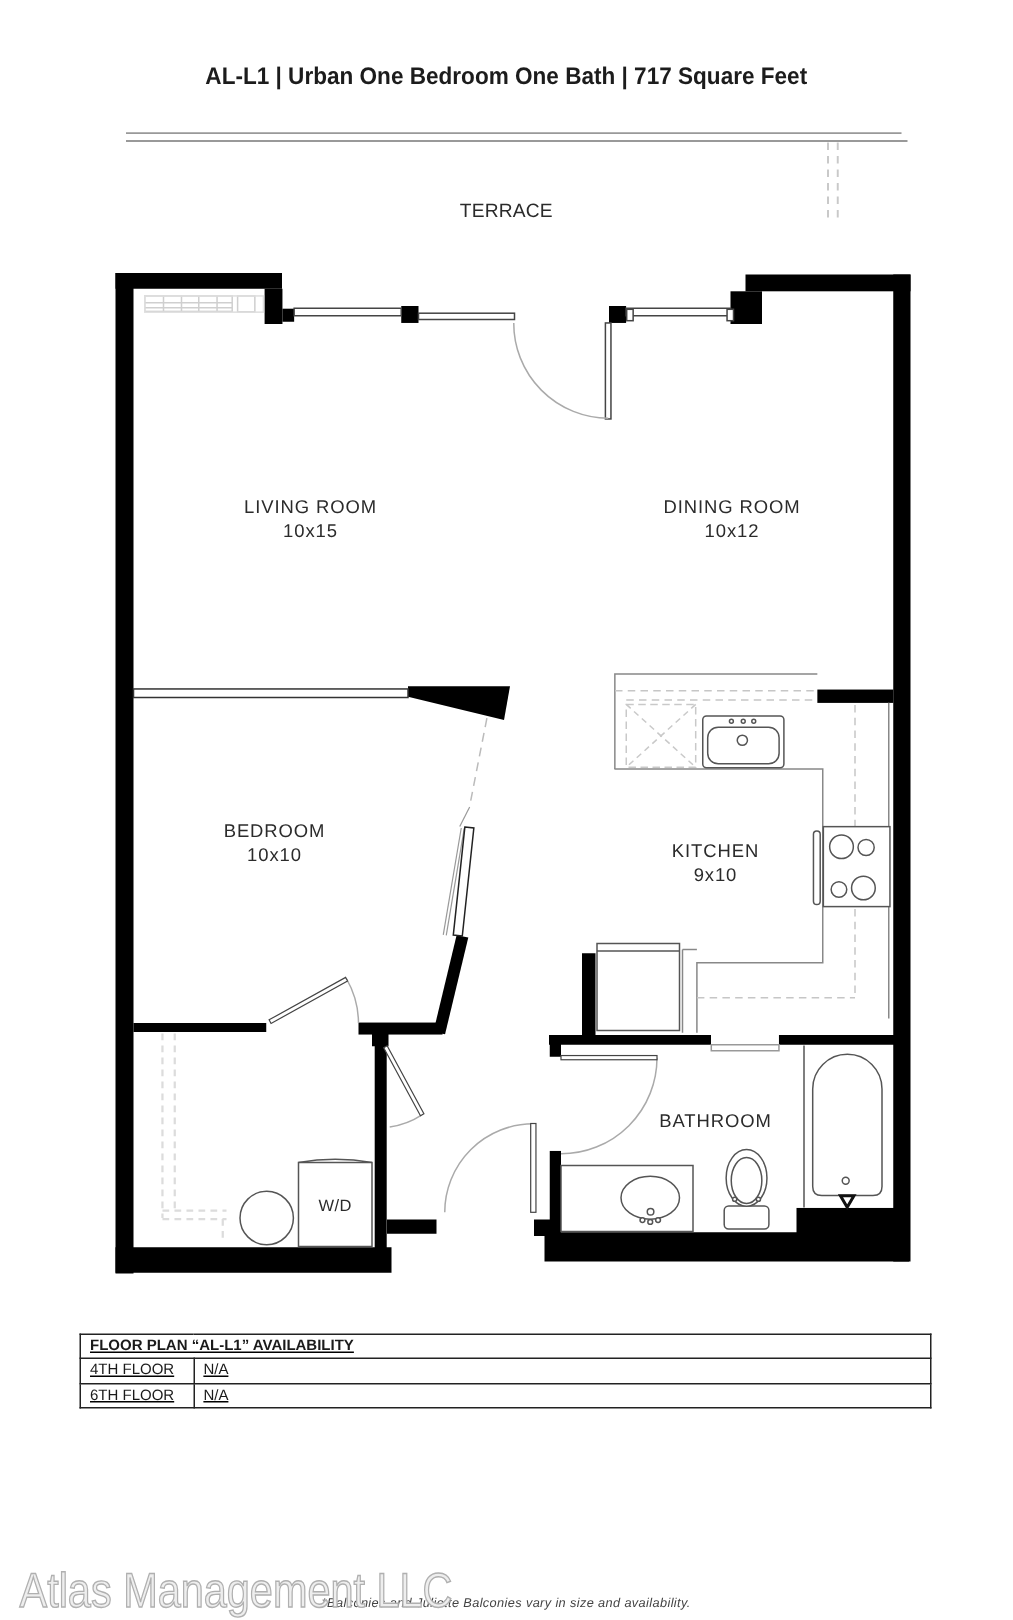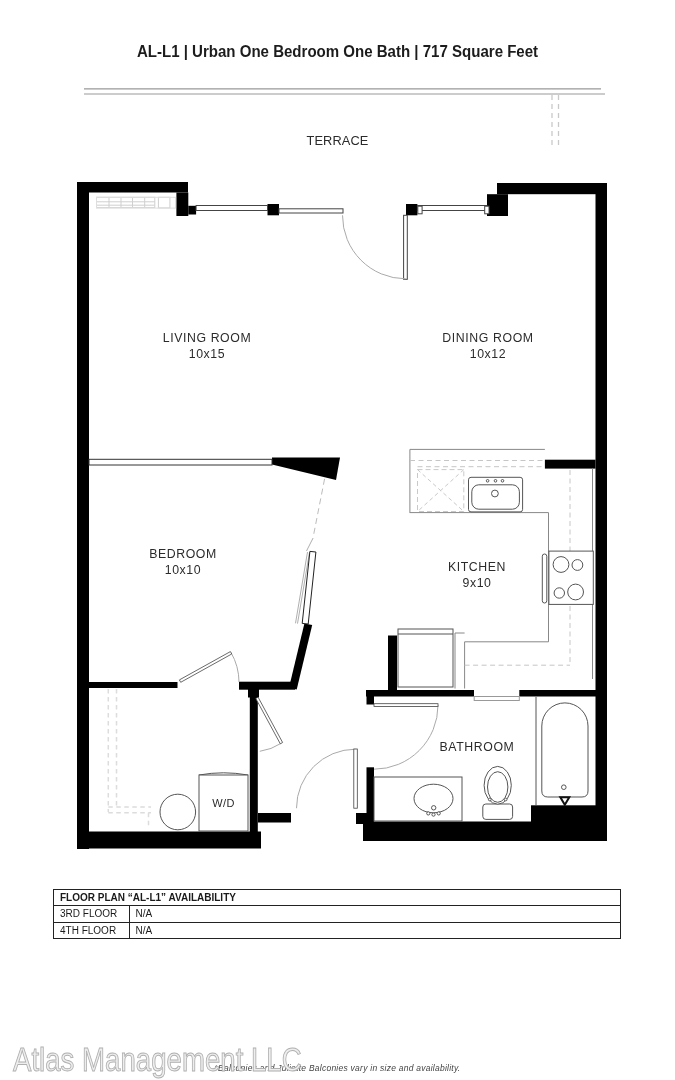--- a/index.html
+++ b/index.html
@@ -1,18 +1,18 @@
 <!DOCTYPE html>
 <html><head>
 <meta charset="utf-8">
 <style>
   html,body{margin:0;padding:0;background:#fff;}
   body{width:675px;height:1080px;position:relative;font-family:"Liberation Sans",sans-serif;overflow:hidden;}
   #title{position:absolute;top:43px;left:0;width:675px;text-align:center;font-size:16px;font-weight:bold;color:#1c1c1c;letter-spacing:0;transform:scaleX(.94);transform-origin:50% 0;}
-  #tablewrap{position:absolute;left:53px;top:889px;width:568px;}
+  #tablewrap{position:absolute;left:53px;top:889px;width:568px;text-decoration:underline;}
   table{border-collapse:collapse;width:568px;table-layout:fixed;}
   td{border:1px solid #222;font-size:10px;color:#1a1a1a;padding:0 0 0 6px;height:15.3px;vertical-align:middle;white-space:nowrap;}
   td.b{font-weight:bold;}
   #disc{position:absolute;top:1063px;left:0;width:675px;text-align:center;font-style:italic;font-size:8.5px;letter-spacing:.25px;color:#444;}
   #wm{position:absolute;left:13px;top:1042px;font-size:32.5px;color:#eee;-webkit-text-stroke:0.95px #b0b0b0;white-space:nowrap;transform:scaleX(.85);transform-origin:0 0;}
 </style>
 </head>
 <body>
 <div id="title">AL-L1 | Urban One Bedroom One Bath | 717 Square Feet</div>
 <svg id="plan" width="675" height="1080" viewBox="0 0 675 1080" style="position:absolute;left:0;top:0" fill="none" stroke="none">
@@ -198,24 +198,24 @@
 <table>
       <colgroup>
         <col style="width:75.6px">
         <col>
       </colgroup>
   <tbody>
         <tr>
           <td class="b" colspan="2">FLOOR PLAN “AL-L1” AVAILABILITY</td>
         </tr>
   <tr>
-          <td>3RD FLOOR</td>
+          <td>4TH FLOOR</td>
           <td>N/A</td>
         </tr>
   <tr>
-          <td>4TH FLOOR</td>
+          <td>6TH FLOOR</td>
           <td>N/A</td>
         </tr>
 </tbody>
     </table>
 </div>
 <div id="disc">*Balconies and Juliette Balconies vary in size and availability.</div>
 <div id="wm">Atlas Management LLC</div>
 
 </body></html>

